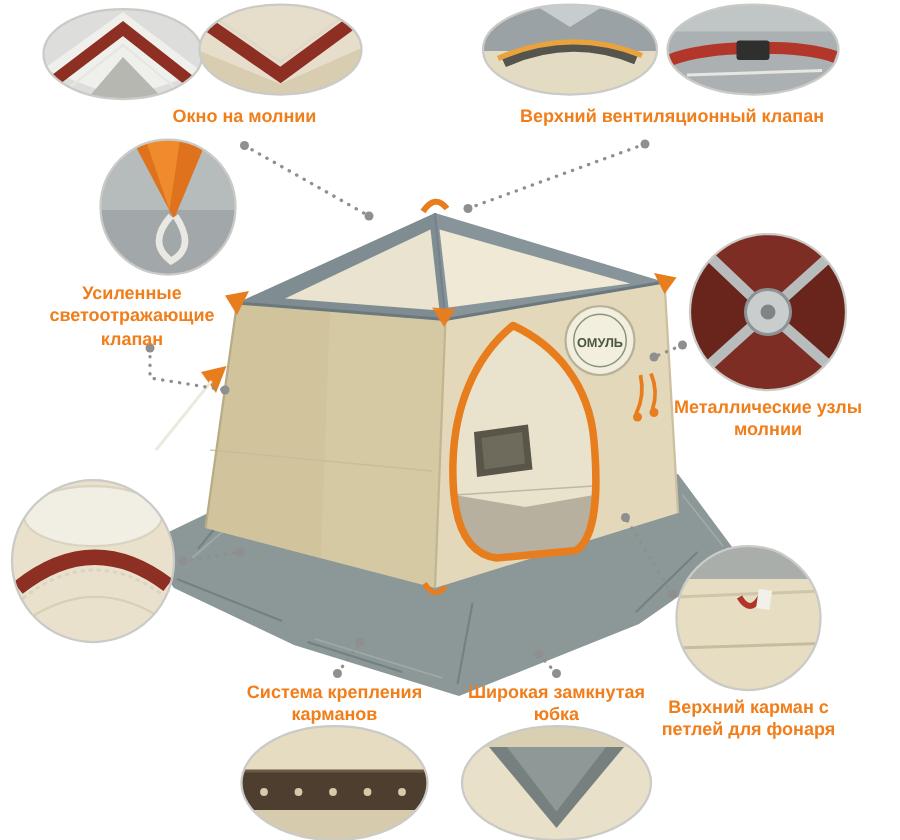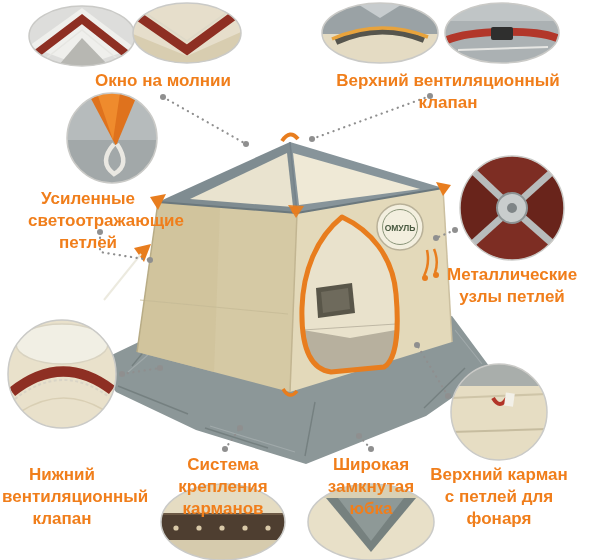--- a/index.html
+++ b/index.html
@@ -7,21 +7,21 @@
   body { font-family: "Liberation Sans", sans-serif; }
   .canvas {
     position: relative; width: 600px; height: 560px;
     background: #ffffff; overflow: hidden;
   }
   .stage { position: absolute; left: 0; top: 0; width: 600px; height: 560px; }
   .label {
     position: absolute;
     color: #f07e1b;
     font-weight: 700;
-    font-size: 17px;
+    font-size: 12px;
     line-height: 1.28;
     text-align: center;
   }
 </style>
 </head>
 <body>
 
 <div class="canvas">
 
   <svg class="stage" viewBox="0 0 600 560">
@@ -260,25 +260,24 @@
         <circle cx="448" cy="396" r="3"></circle>
           <circle cx="417" cy="345" r="3"></circle>
       </g>
     </g>
   </svg>
 
   <div class="label" style="left:93px; top:70px; width:140px;">Окно на молнии</div>
 
   <div class="label" style="left:328px; top:70px; width:240px;">Верхний вентиляционный клапан</div>
 
-  <div class="label" style="left:28px; top:188px; width:120px;">Усиленные светоотражающие петлей</div>
-
-  <div class="label" style="left:447px; top:264px; width:130px;">Металлические узлы петлей</div>
-
-  <div class="label" style="left:2px; top:464px; width:120px;">Нижний вентиляционный клапан</div>
+  <div class="label" style="left:28px; top:188px; width:120px;">Усиленные светоотражающие клапан</div>
+
+  <div class="label" style="left:447px; top:264px; width:130px;">Металлические узлы молнии</div>
+
 
   <div class="label" style="left:158px; top:454px; width:130px;">Система крепления карманов</div>
 
   <div class="label" style="left:311px; top:454px; width:120px;">Широкая замкнутая юбка</div>
 
   <div class="label" style="left:424px; top:464px; width:150px;text-align:center;">Верхний карман с петлей для фонаря</div>
 
 </div>
 
 </body></html>

